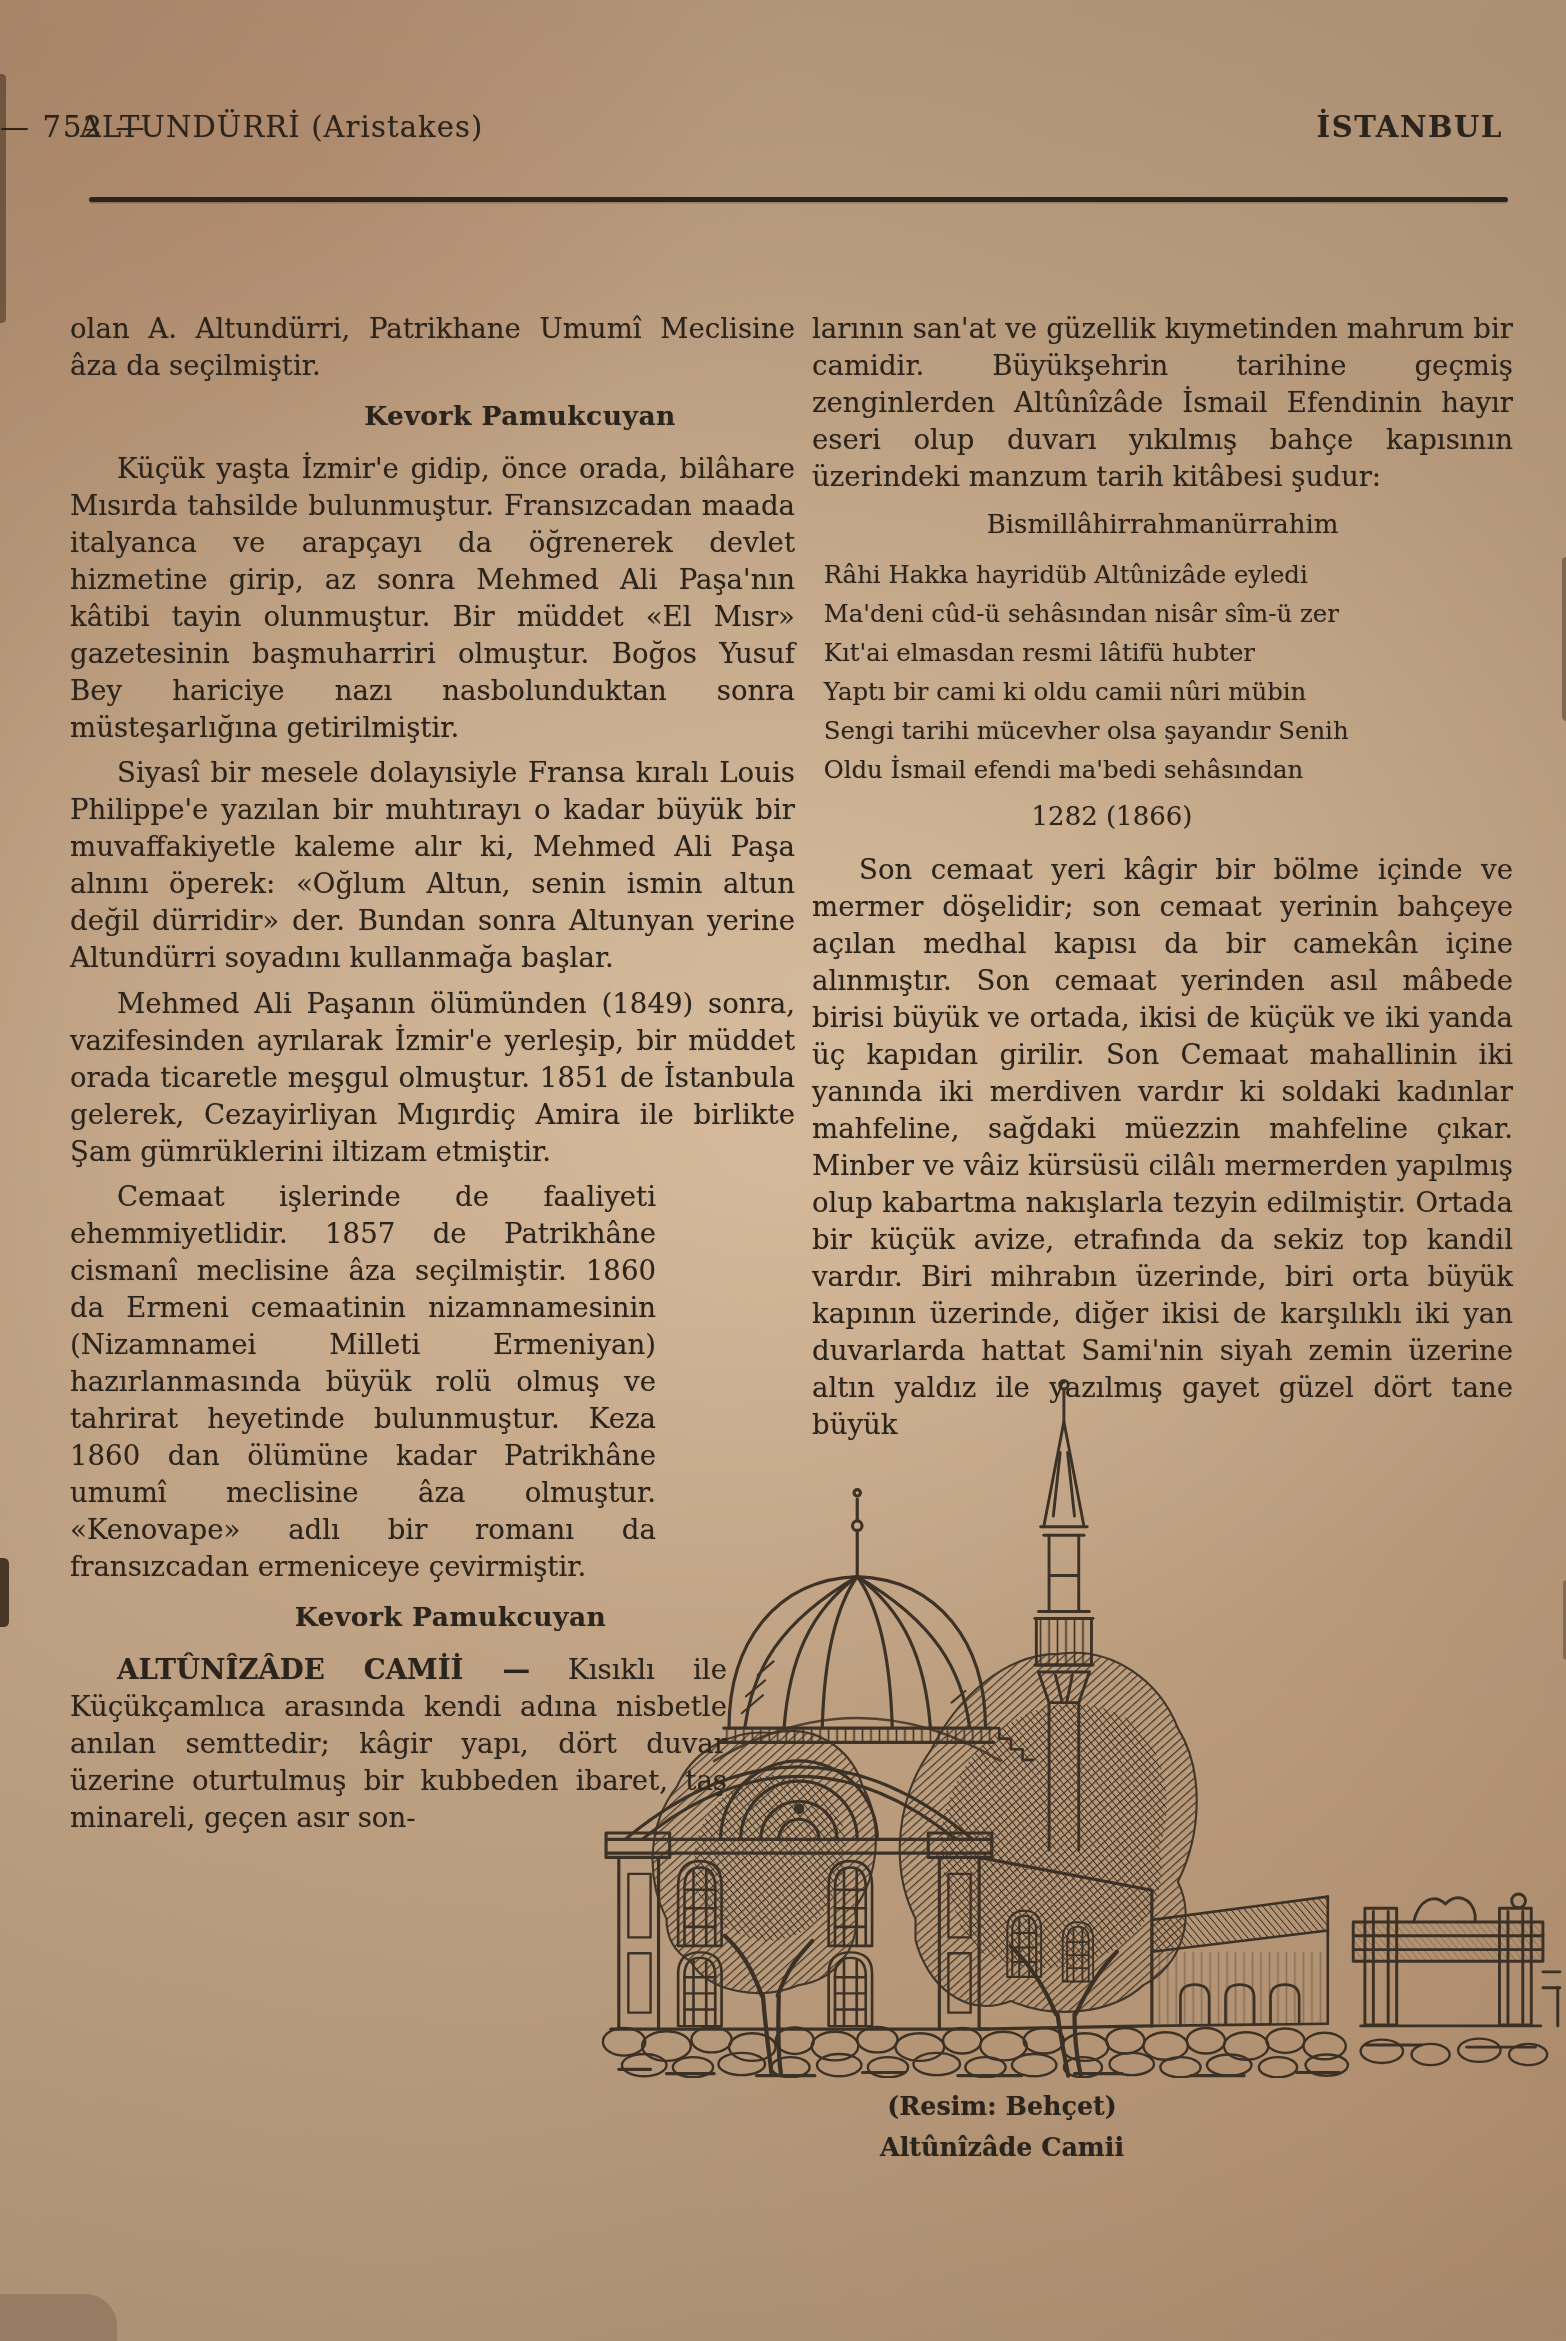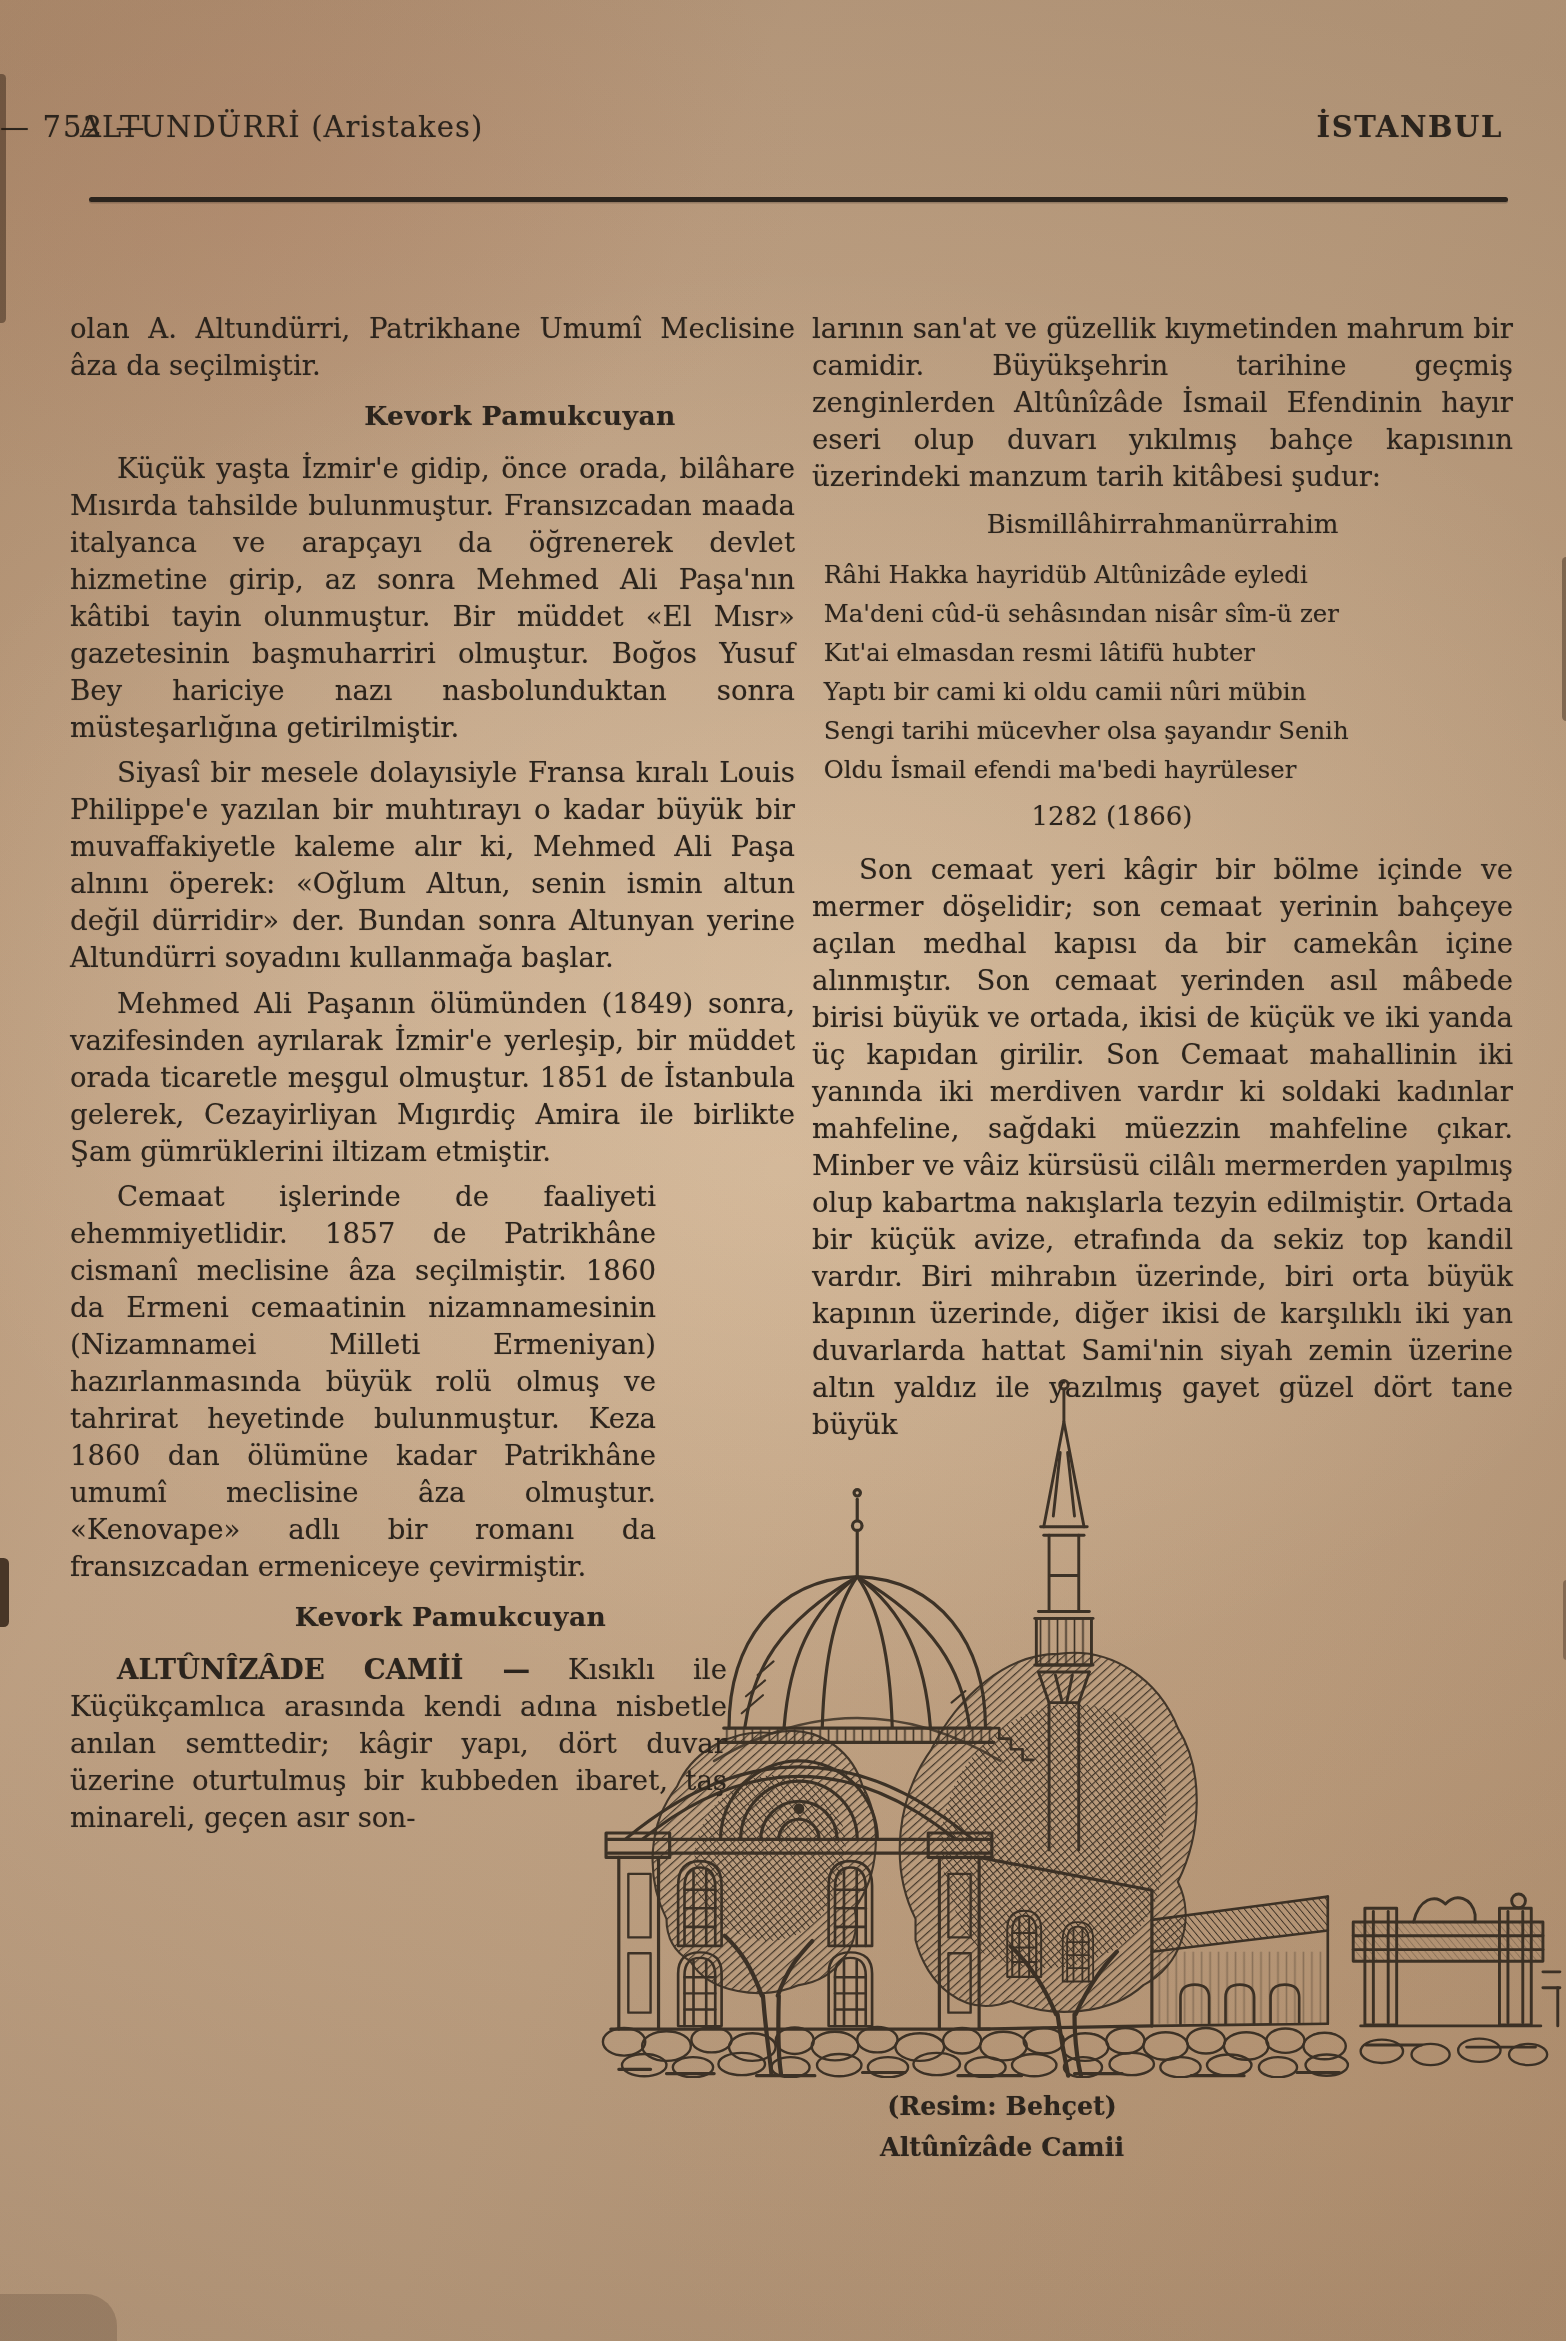--- a/index.html
+++ b/index.html
@@ -74,21 +74,21 @@
 
   <section class="col col-right">
     <p>larının san'at ve güzellik kıymetinden mahrum bir camidir. Büyükşehrin tarihine geçmiş zenginlerden Altûnîzâde İsmail Efendinin hayır eseri olup duvarı yıkılmış bahçe kapısının üzerindeki manzum tarih kitâbesi şudur:</p>
     <div class="basmala">Bismillâhirrahmanürrahim</div>
     <div class="poem">
       <div class="poem-line">Râhi Hakka hayridüb Altûnizâde eyledi</div>
       <div class="poem-line">Ma'deni cûd-ü sehâsından nisâr sîm-ü zer</div>
       <div class="poem-line">Kıt'ai elmasdan resmi lâtifü hubter</div>
       <div class="poem-line">Yaptı bir cami ki oldu camii nûri mübin</div>
       <div class="poem-line">Sengi tarihi mücevher olsa şayandır Senih</div>
-      <div class="poem-line">Oldu İsmail efendi ma'bedi hayrüleser</div>
+      <div class="poem-line">Oldu İsmail efendi ma'bedi sehâsından</div>
     </div>
     <div class="poem-date">1282 (1866)</div>
     <p class="indent">Son cemaat yeri kâgir bir bölme içinde ve mermer döşelidir; son cemaat yerinin bahçeye açılan medhal kapısı da bir camekân içine alınmıştır. Son cemaat yerinden asıl mâbede birisi büyük ve ortada, ikisi de küçük ve iki yanda üç kapıdan girilir. Son Cemaat mahallinin iki yanında iki merdiven vardır ki soldaki kadınlar mahfeline, sağdaki müezzin mahfeline çıkar. Minber ve vâiz kürsüsü cilâlı mermerden yapılmış olup kabartma nakışlarla tezyin edilmiştir. Ortada bir küçük avize, etrafında da sekiz top kandil vardır. Biri mihrabın üzerinde, biri orta büyük kapının üzerinde, diğer ikisi de karşılıklı iki yan duvarlarda hattat Sami'nin siyah zemin üzerine altın yaldız ile yazılmış gayet güzel dört tane büyük</p>
   </section>
 
   <figure class="mosque">
     <svg viewBox="0 0 1840 1360" xmlns="http://www.w3.org/2000/svg">
       <defs>
         <pattern id="h1" width="12" height="12" patternUnits="userSpaceOnUse" patternTransform="rotate(48)">
           <line x1="0" y1="0" x2="0" y2="12" stroke="#32291f" stroke-width="4.5"></line>

